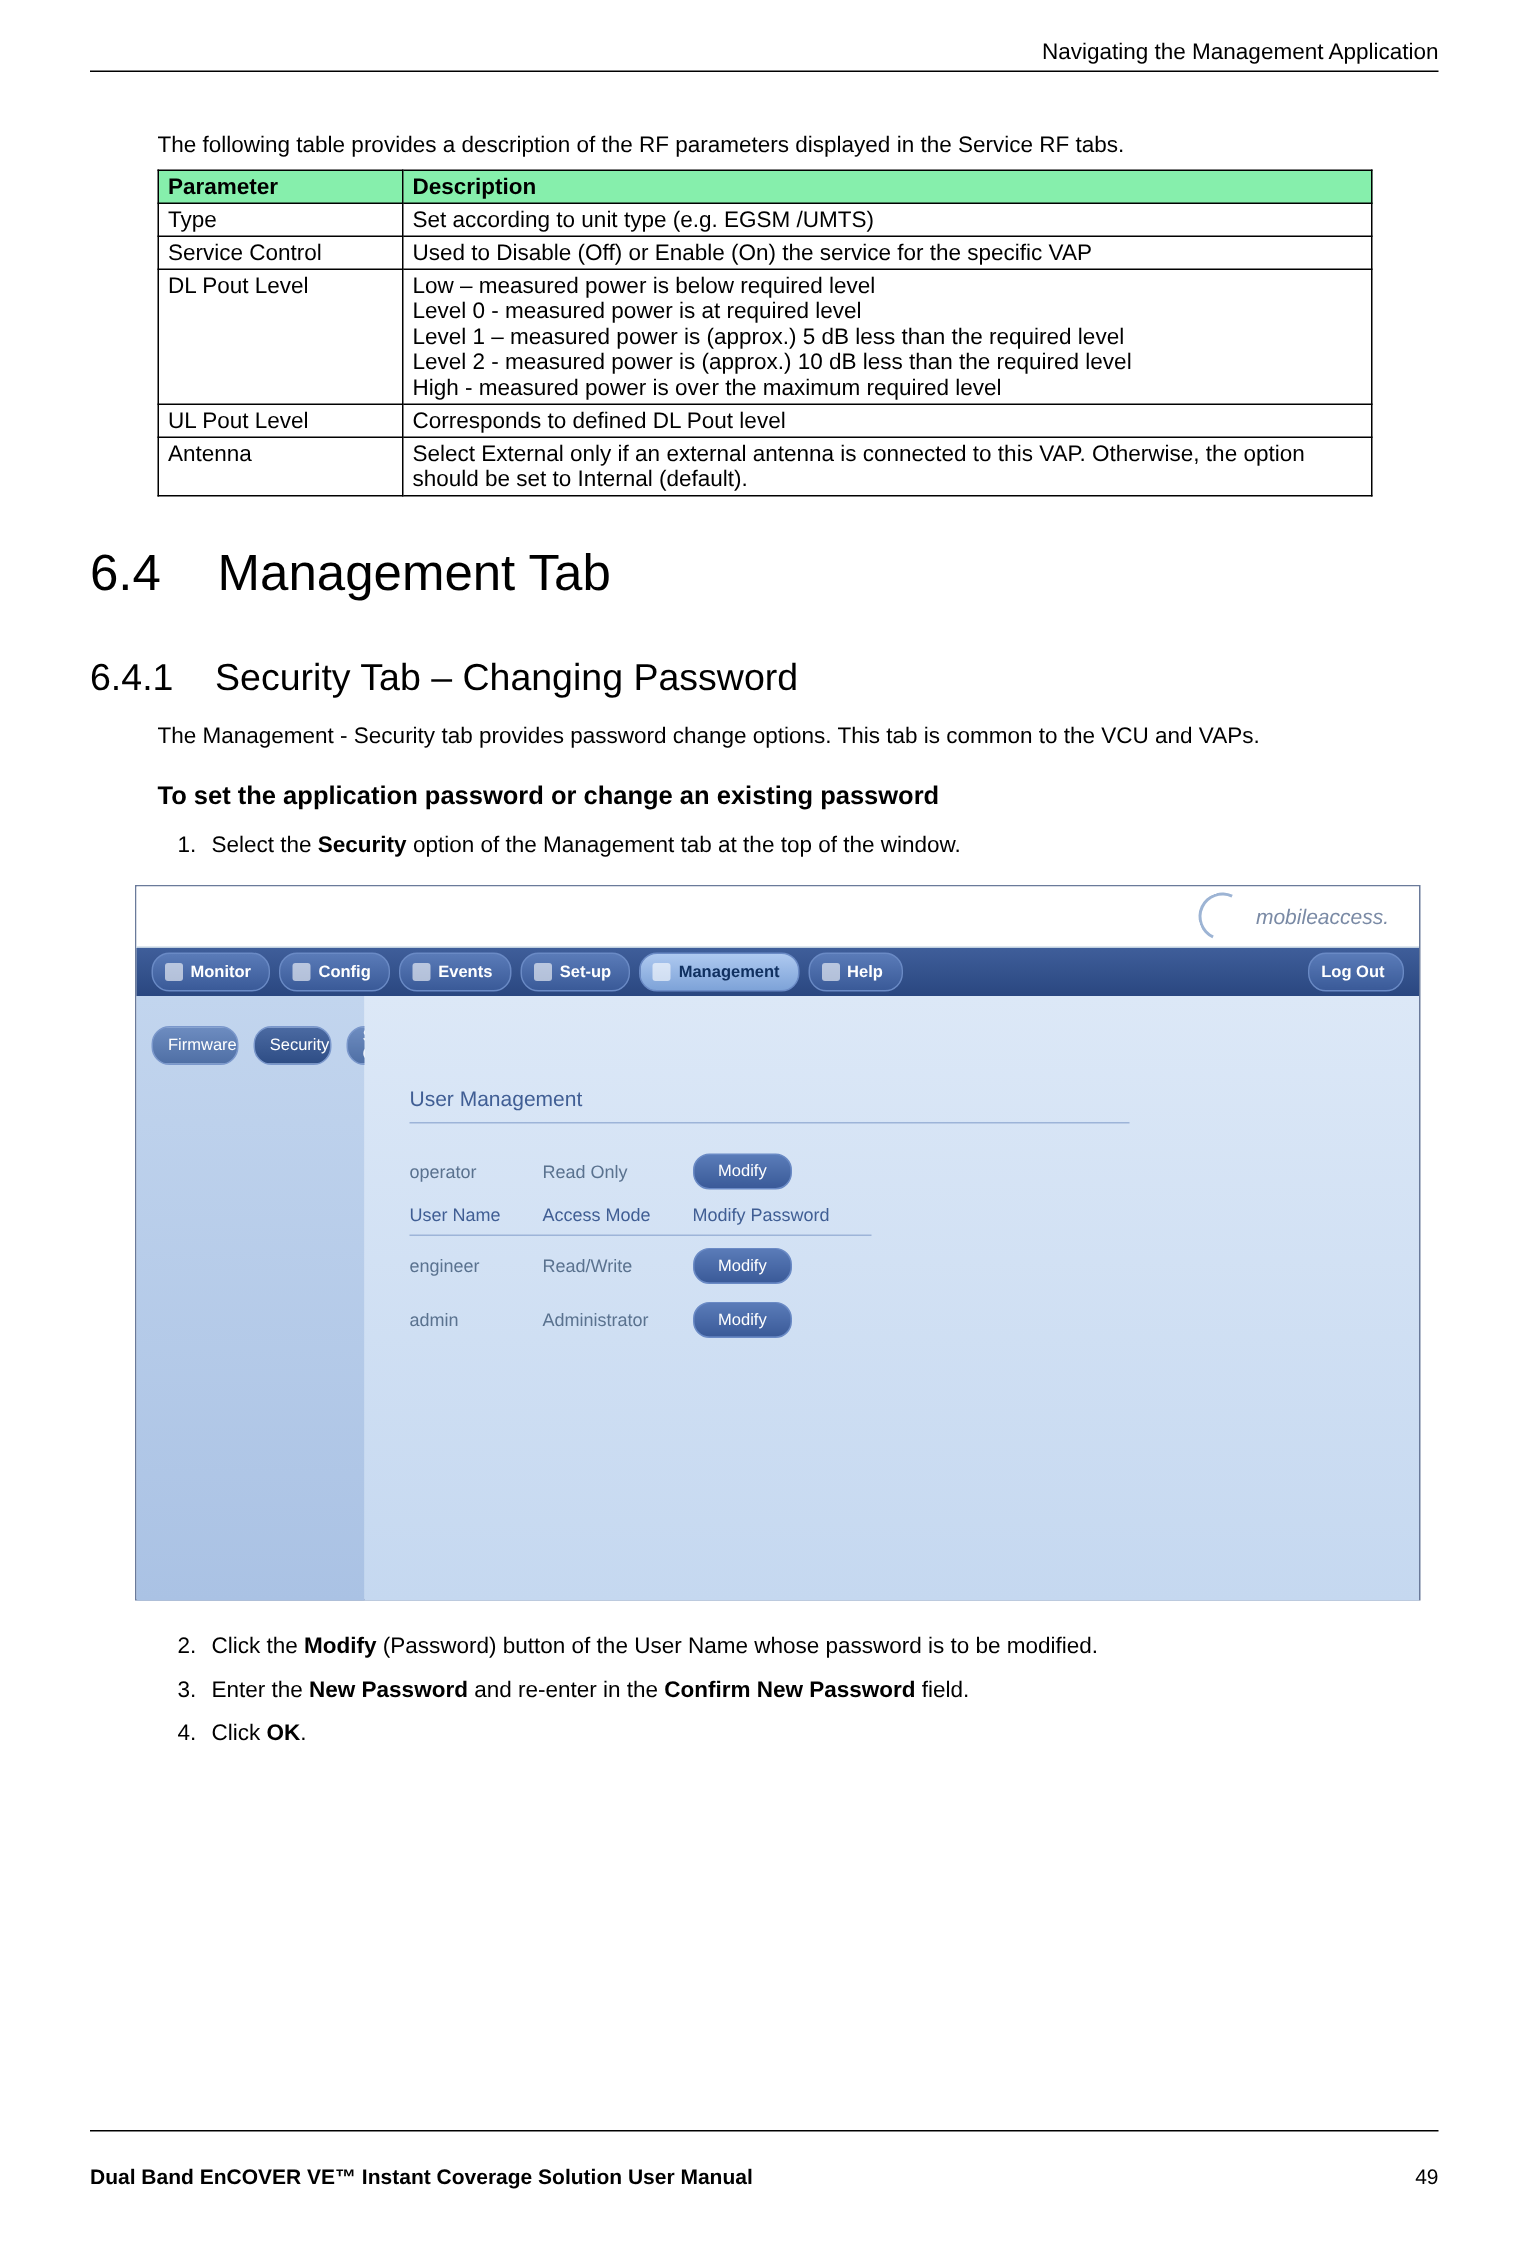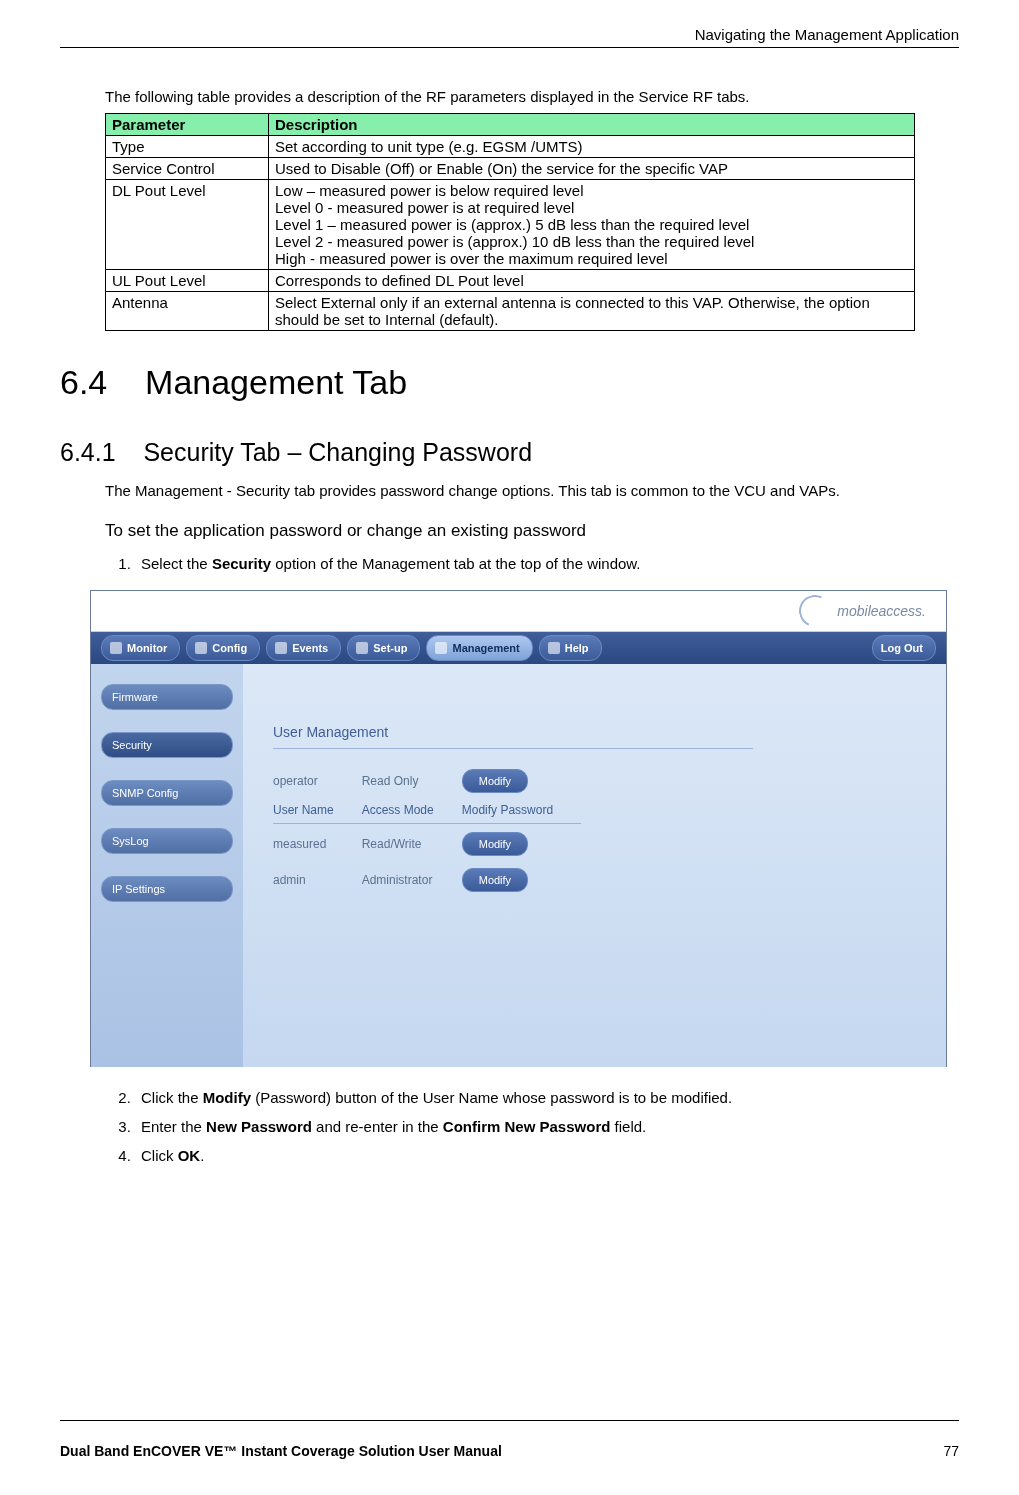--- a/index.html
+++ b/index.html
@@ -62,21 +62,21 @@
   }
   .body-indent {
     margin-left: 45px;
     font-size: 15px;
     text-align: justify;
   }
   .bold-line {
     margin-left: 45px;
     font-family: Arial, Verdana, sans-serif;
     font-size: 17px;
-    font-weight: normal;
+    font-weight: bold;
     margin-top: 22px;
     margin-bottom: 14px;
   }
   ol.steps {
     margin: 0 0 0 45px;
     padding-left: 30px;
     font-size: 15px;
   }
   ol.steps li {
     margin-bottom: 12px;
@@ -149,22 +149,22 @@
   }
   .app-body {
     display: flex;
     height: calc(100% - 72px);
   }
   .sidebar {
     width: 132px;
     background: linear-gradient(#c2d5ee,#aac2e4);
     padding: 20px 10px;
     display: flex;
-    flex-direction: column;
-    gap: 22px;
+    flex-direction: row;
+    gap: 10px;
   }
   .side-tab {
     height: 24px;
     background: linear-gradient(#6d8cc0,#4f6fa5);
     border: 1px solid #7a97cb;
     border-radius: 12px;
     color: #fff;
     font-size: 11px;
     display: flex;
     align-items: center;
@@ -342,21 +342,21 @@
             <td>operator</td>
             <td>Read Only</td>
             <td><span class="modify-btn">Modify</span></td>
           </tr>
           <tr>
             <th>User Name</th>
             <th>Access Mode</th>
             <th>Modify Password</th>
           </tr>
           <tr>
-            <td>measured</td>
+            <td>engineer</td>
             <td>Read/Write</td>
             <td><span class="modify-btn">Modify</span></td>
           </tr>
           <tr>
             <td>admin</td>
             <td>Administrator</td>
             <td><span class="modify-btn">Modify</span></td>
           </tr>
         </tbody>
           </table>
@@ -365,15 +365,15 @@
   </div>
 
   <ol class="steps" start="2">
     <li><span>Click the </span><b>Modify</b><span> (Password) button of the User Name whose password is to be modified.</span></li>
     <li><span>Enter the </span><b>New Password</b><span> and re-enter in the </span><b>Confirm New Password</b><span> field.</span></li>
     <li><span>Click </span><b>OK</b><span>.</span></li>
   </ol>
 
   <div class="footer">
     <span>Dual Band EnCOVER VE™ Instant Coverage Solution User Manual</span>
-    <span class="pageno">77</span>
+    <span class="pageno">49</span>
   </div>
 </div>
 
 </body></html>

